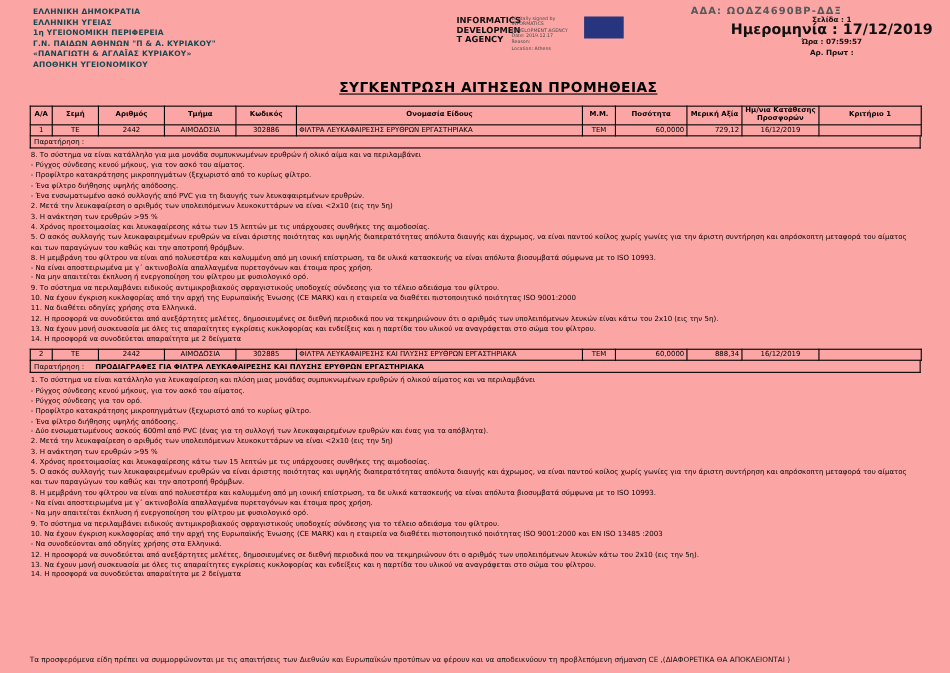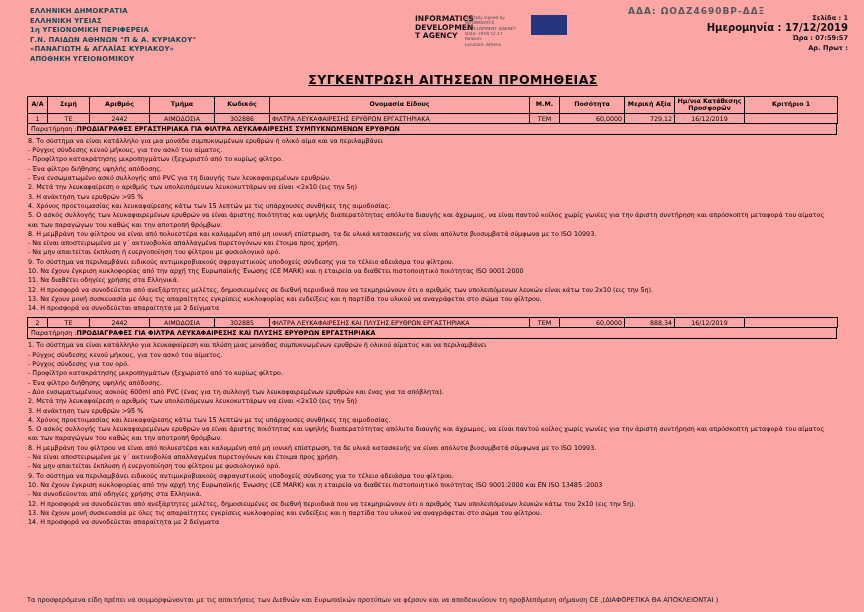--- a/index.html
+++ b/index.html
@@ -10,35 +10,35 @@
           color:#16494f;line-height:9.5px;letter-spacing:.2px;}
   
   .sig{position:absolute;left:415px;top:15px;display:flex;align-items:flex-start;gap:4px;}
   .sig-name{width:46px;font-size:7.6px;font-weight:bold;line-height:1.12;color:#111;}
   .sig-lines{width:62px;font-size:4.3px;line-height:1.25;color:#4a4a4a;}
   .sig-stamp{width:36px;height:20px;background:#26357e;border:1px solid #1b2james0;}
   
   .ada{position:absolute;left:628px;top:6px;font-size:9px;font-weight:bold;
        color:#57585a;letter-spacing:1px;}
   
-  .meta{position:absolute;right:16px;top:13px;text-align:right;font-size:6.6px;
+  .meta{position:absolute;right:16px;top:13px;text-align:center;font-size:6.6px;
         font-weight:bold;line-height:10px;color:#111;}
-  .meta .meta-date{font-size:10px;}
+  .meta .meta-date{font-size:13px;}
   
   .title{position:absolute;top:72px;left:0;width:864px;text-align:center;
          font-size:12.5px;font-weight:bold;text-decoration:underline;letter-spacing:.4px;margin-left:21px;}
   
   .content{position:absolute;top:96px;left:27px;width:810px;}
   table.grid{border-collapse:collapse;width:810px;table-layout:fixed;}
   table.grid th,table.grid td{border:1px solid #000;font-size:6.3px;padding:1px 2px;
          overflow:hidden;white-space:nowrap;}
   table.grid th{font-weight:bold;text-align:center;white-space:normal;line-height:1.1;}
   td.c{text-align:center;} td.r{text-align:right;} td.l{text-align:left;}
   .note-row{border:1px solid #000;border-top:0;font-size:6.4px;padding:1px 3px;
-            display:flex;gap:0;align-items:baseline;}
+            display:flex;gap:10px;align-items:baseline;}
   .note-title{font-weight:bold;}
   .specs{padding:2px 1px 4px 1px;}
   .specs div{font-size:6.4px;line-height:9.3px;}
   .footer{position:absolute;left:27px;bottom:8px;width:810px;font-size:6.6px;color:#111;}
   col.w0{width:20px}col.w1{width:42px}col.w2{width:60px}col.w3{width:65px}
   col.w4{width:55px}col.w5{width:260px}col.w6{width:30px}col.w7{width:65px}
   col.w8{width:50px}col.w9{width:70px}col.w10{width:93px}
 </style>
 </head>
 <body>
@@ -118,21 +118,20 @@
           <td class="c">ΤΕΜ</td>
           <td class="r">60,0000</td>
           <td class="r">729,12</td>
           <td class="c">16/12/2019</td>
           <td class="c"></td>
         </tr>
       </tbody>
     </table>
     <div class="note-row">
       <span>Παρατήρηση :</span>
-      <span class="note-title">ΠΡΟΔΙΑΓΡΑΦΕΣ ΕΡΓΑΣΤΗΡΙΑΚΑ ΓΙΑ ΦΙΛΤΡΑ ΛΕΥΚΑΦΑΙΡΕΣΗΣ ΣΥΜΠΥΚΝΩΜΕΝΩΝ ΕΡΥΘΡΩΝ</span>
     </div>
     <div class="specs">
       <div>8. Το σύστημα να είναι κατάλληλο για μια μονάδα συμπυκνωμένων ερυθρών ή ολικό αίμα και να περιλαμβάνει</div>
       <div>- Ρύγχος σύνδεσης κενού μήκους, για τον ασκό του αίματος.</div>
       <div>- Προφίλτρο κατακράτησης μικροπηγμάτων (ξεχωριστό από το κυρίως φίλτρο.</div>
       <div>- Ένα φίλτρο διήθησης υψηλής απόδοσης.</div>
       <div>- Ένα ενσωματωμένο ασκό συλλογής από PVC για τη διαυγής των λευκαφαιρεμένων ερυθρών.</div>
       <div>2. Μετά την λευκαφαίρεση ο αριθμός των υπολειπόμενων λευκοκυττάρων να είναι &lt;2x10 (εις την 5η)</div>
       <div>3. Η ανάκτηση των ερυθρών &gt;95 %</div>
       <div>4. Χρόνος προετοιμασίας και λευκαφαίρεσης κάτω των 15 λεπτών με τις υπάρχουσες συνθήκες της αιμοδοσίας.</div>

